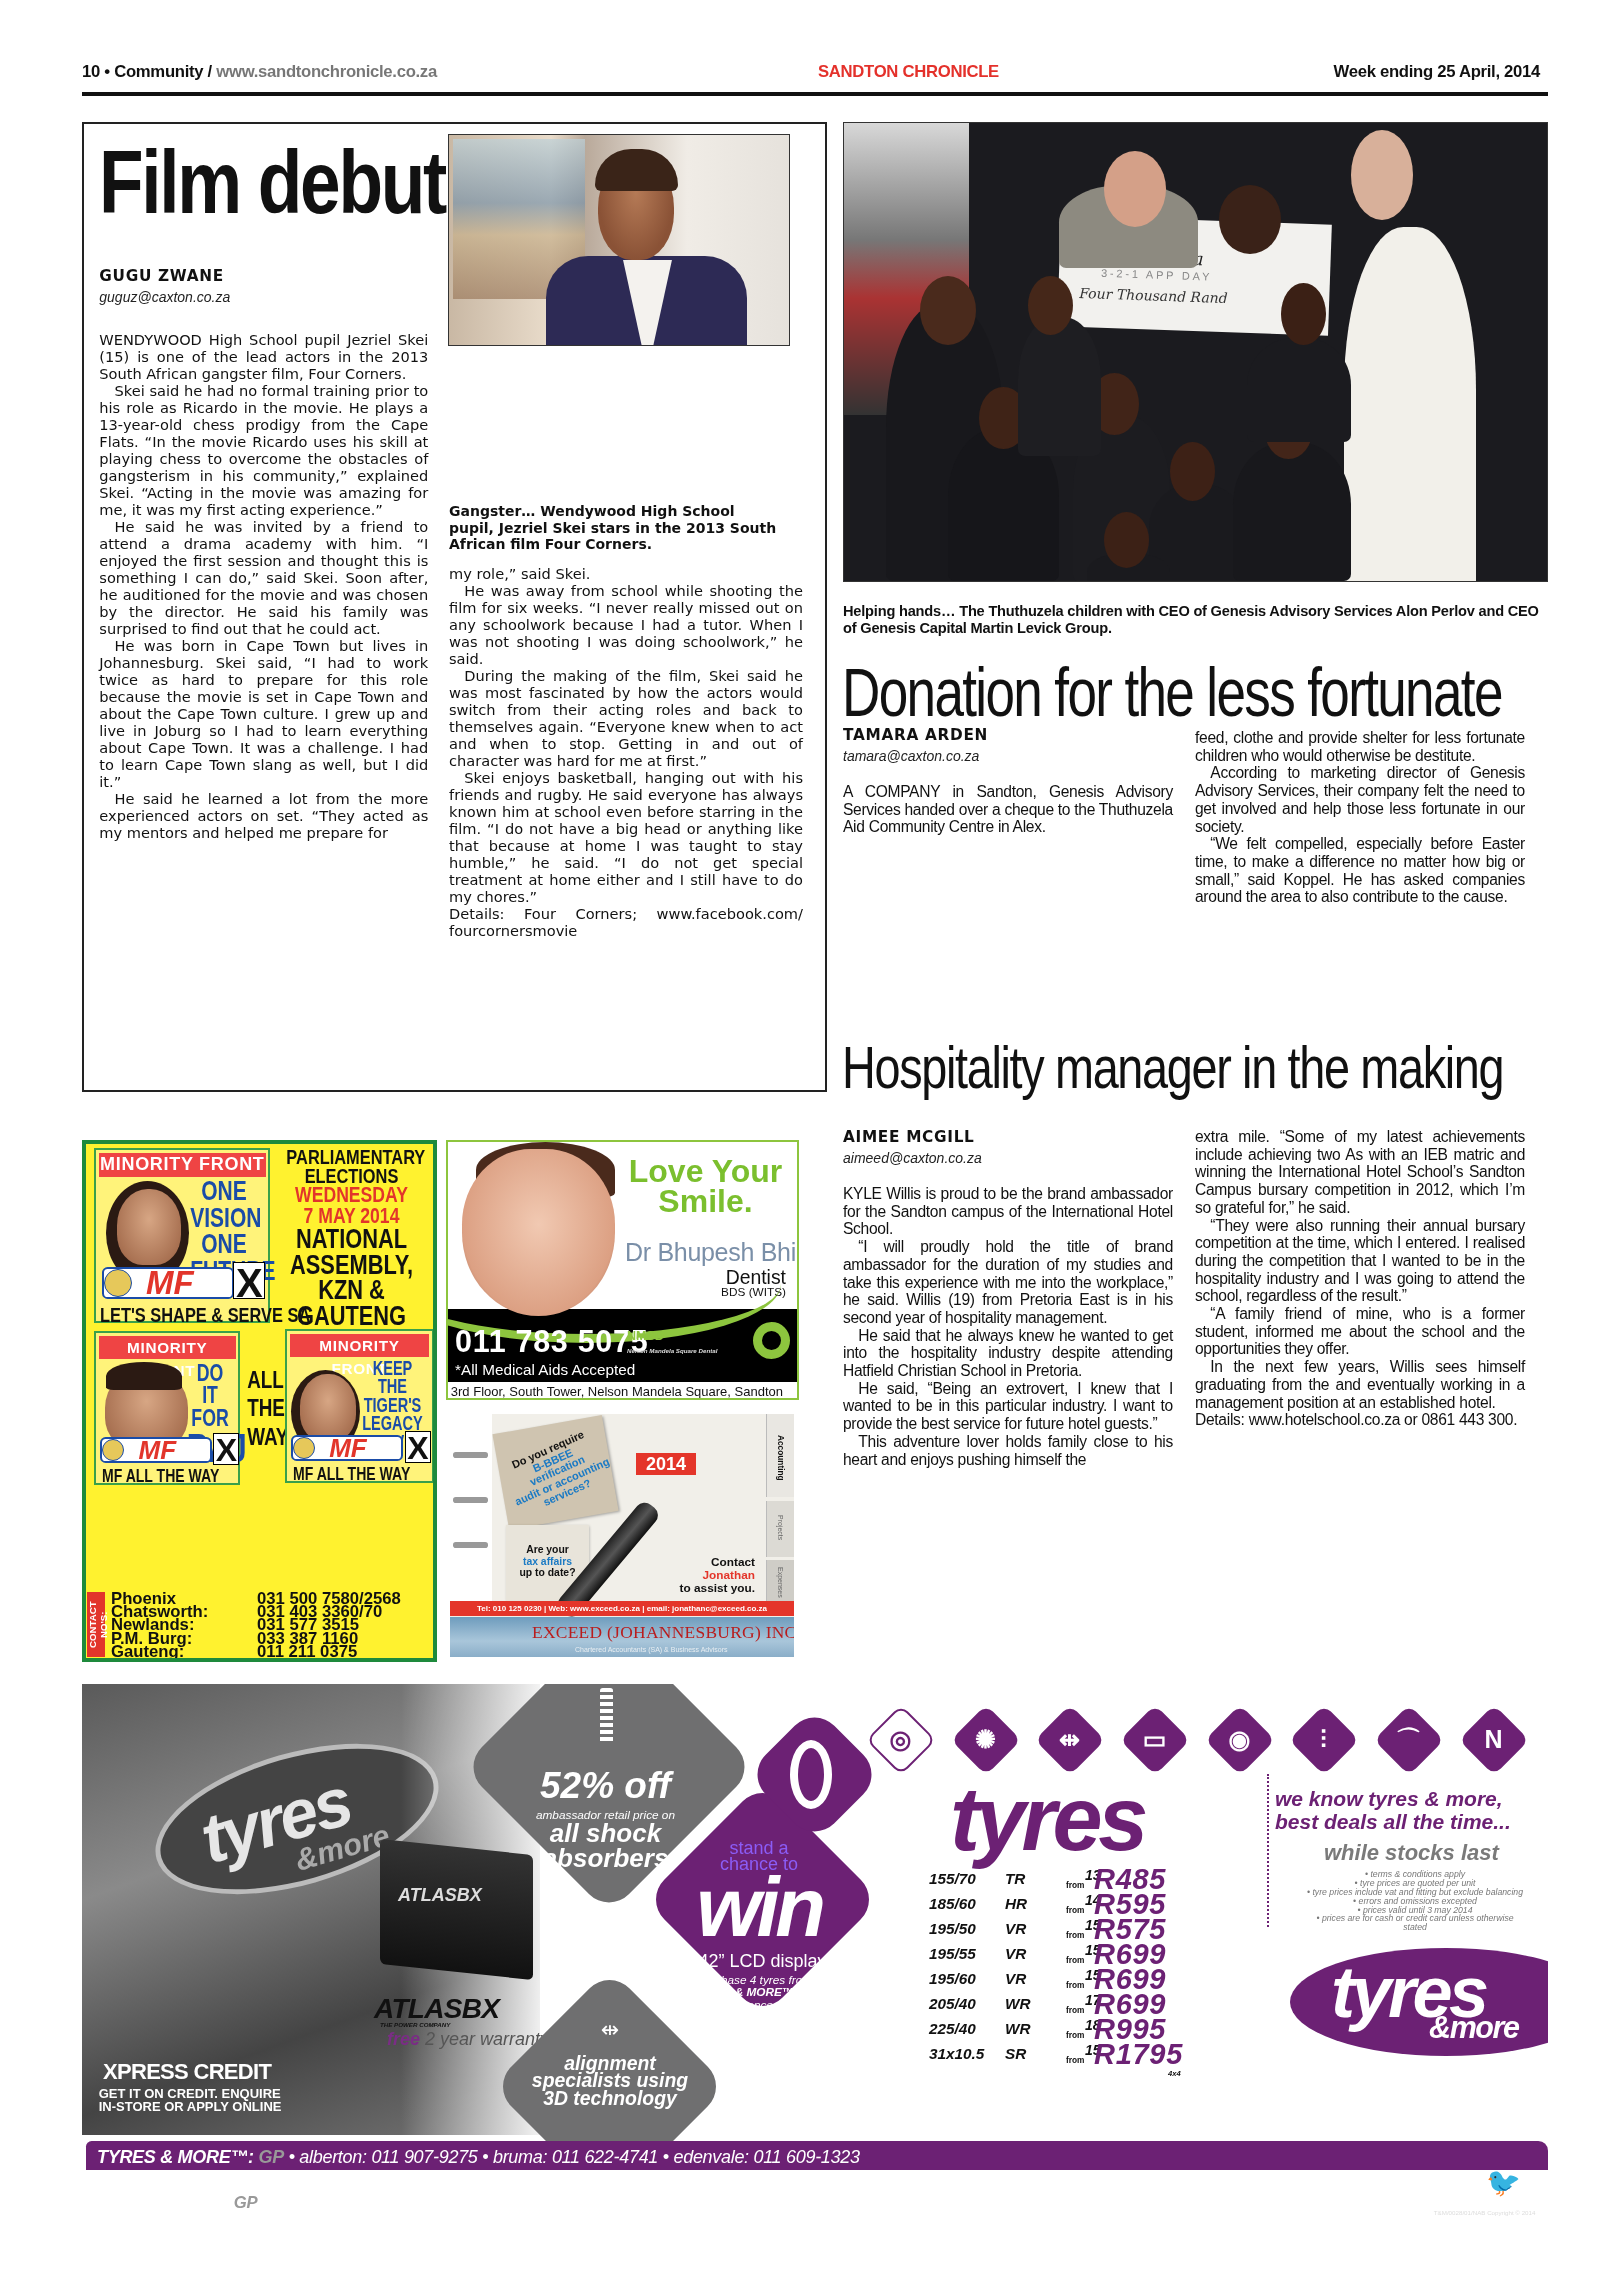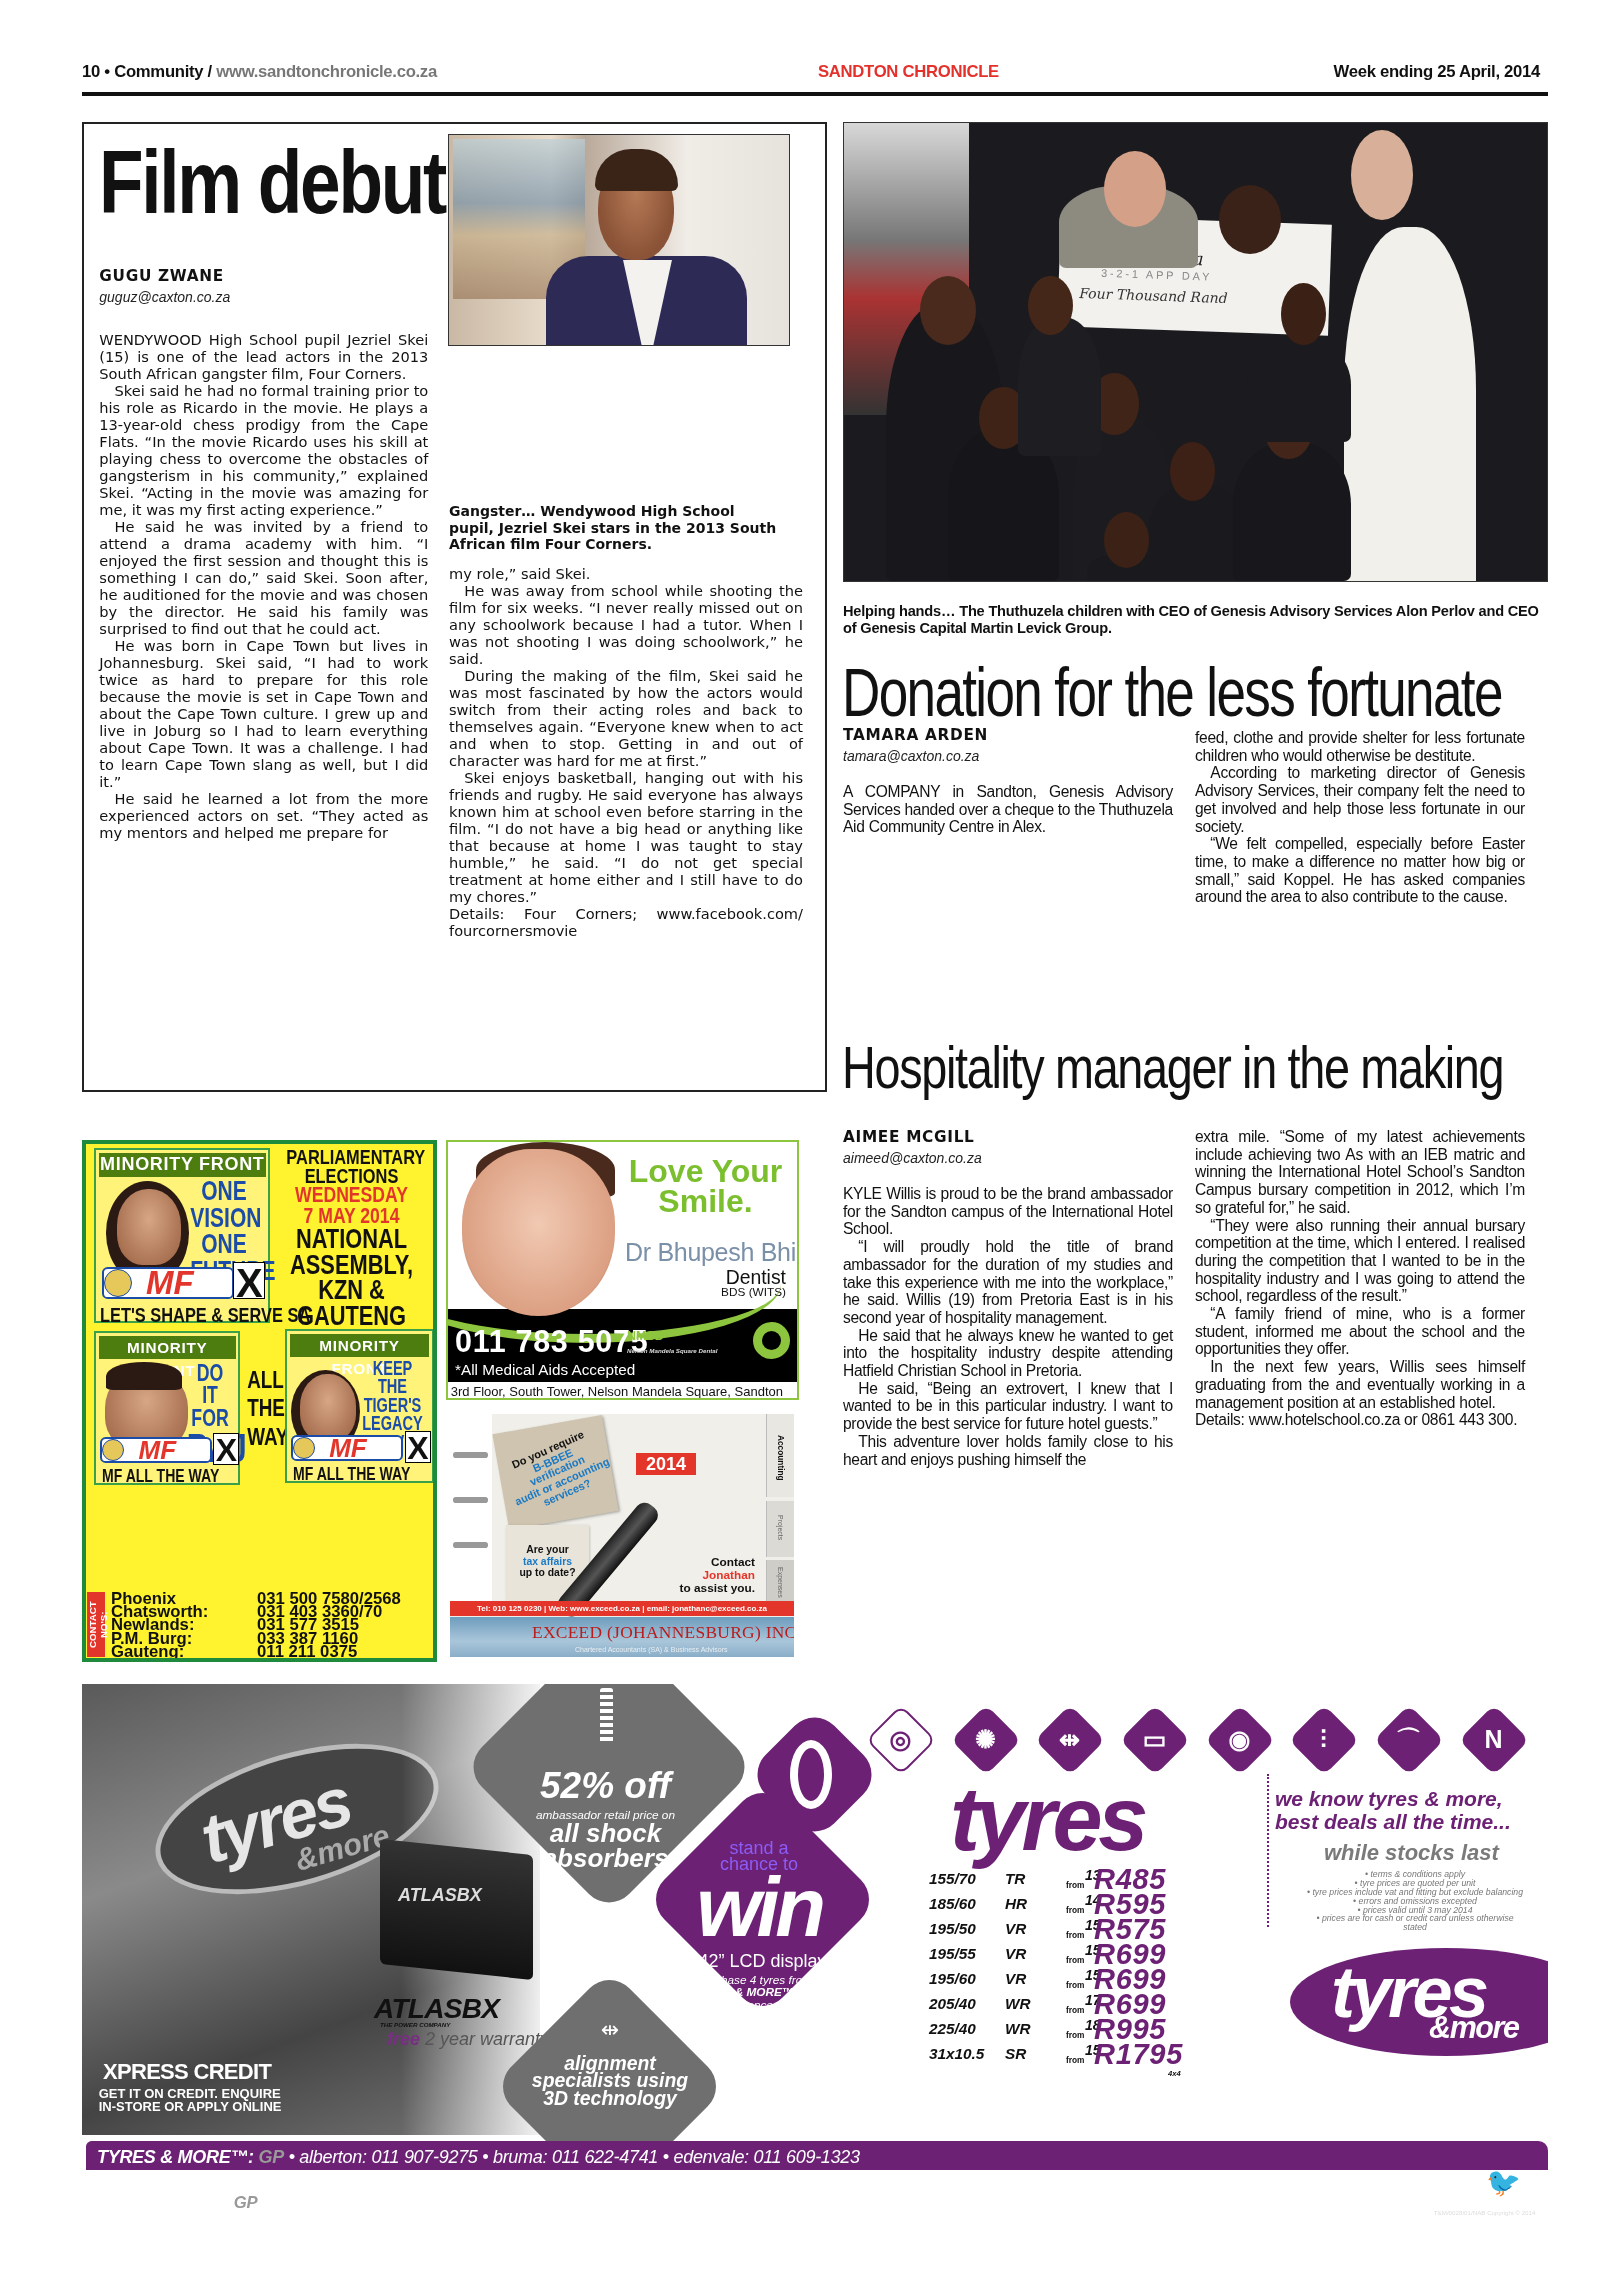--- a/index.html
+++ b/index.html
@@ -44,21 +44,21 @@
   .don-title { left: 842px; top: 658px; font-size: 68px; letter-spacing: -2.1px; transform: scaleX(0.78); transform-origin: left top; white-space: nowrap; line-height: 1; }
   .col-text { font-family: "Liberation Sans", sans-serif; font-size: 15.6px; line-height: 17.7px; text-align: justify; letter-spacing: -0.3px; }
   .col-text p { text-indent: 15.3px; }
   .col-text p.first { text-indent: 0; }
 
   .hosp-title { left: 842px; top: 1038px; font-size: 60px; letter-spacing: -1.7px; transform: scaleX(0.78); transform-origin: left top; white-space: nowrap; line-height: 1; }
 
   
   .mf-ad { left: 82px; top: 1140px; width: 355px; height: 522px; border: 4.2px solid #1e8a3c; background: #fff22f; overflow: hidden; }
   .mf-card { position: absolute; background: #fff37a; border: 2.1px solid #3aa04a; }
-  .mf-banner { position: absolute; left: 2.8px; top: 2.8px; right: 2.8px; height: 23.6px; background: #4d7c0f; color: #fff; font-weight: bold; font-size: 18px; text-align: center; line-height: 23.6px; letter-spacing: 0.7px; }
+  .mf-banner { position: absolute; left: 2.8px; top: 2.8px; right: 2.8px; height: 23.6px; background: #ef4444; color: #fff; font-weight: bold; font-size: 18px; text-align: center; line-height: 23.6px; letter-spacing: 0.7px; }
   .mf-slogan { position: absolute; color: #1a4ca8; font-weight: bold; text-align: center; line-height: 0.95; font-family: "Liberation Sans", sans-serif; transform: scaleX(0.75); transform-origin: center top; }
   .mf-face { position: absolute; border-radius: 48% 48% 40% 40%; background: radial-gradient(ellipse at 50% 40%, #d7a684 0%, #a56d4e 80%); }
   .mf-hair { position: absolute; border-radius: 50%; background: #2b1a13; }
   .mf-vote { position: absolute; background: #fff; border: 2.1px solid #1a4ca8; border-radius: 5.6px; }
   .mf-logo-text { position: absolute; color: #e2352b; font-style: italic; font-weight: bold; font-size: 33px; }
   .mf-x { position: absolute; background: #fff; border: 1.4px solid #000; font-weight: bold; font-size: 40px; text-align: center; line-height: 1; }
   .mf-foot { position: absolute; font-weight: bold; text-align: center; color: #111; transform: scaleX(0.78); transform-origin: left top; white-space: nowrap; }
   .mf-election { position: absolute; left: 182px; top: 2.8px; width: 167px; text-align: center; font-weight: bold; line-height: 0.92; }
   .mf-contact { position: absolute; left: 0; top: 448px; width: 347px; height: 67px; }
   .mf-contact-tag { position: absolute; left: 1.4px; top: 0; width: 18px; height: 65px; background: #e2352b; color: #fff; font-weight: bold; font-size: 9.7px; writing-mode: vertical-rl; transform: rotate(180deg); text-align: center; }

